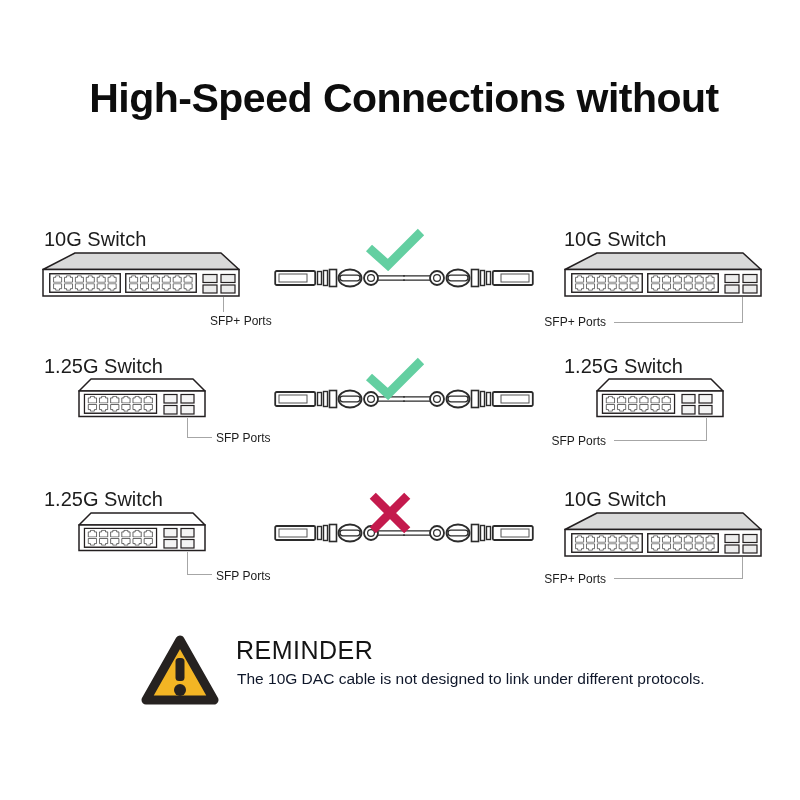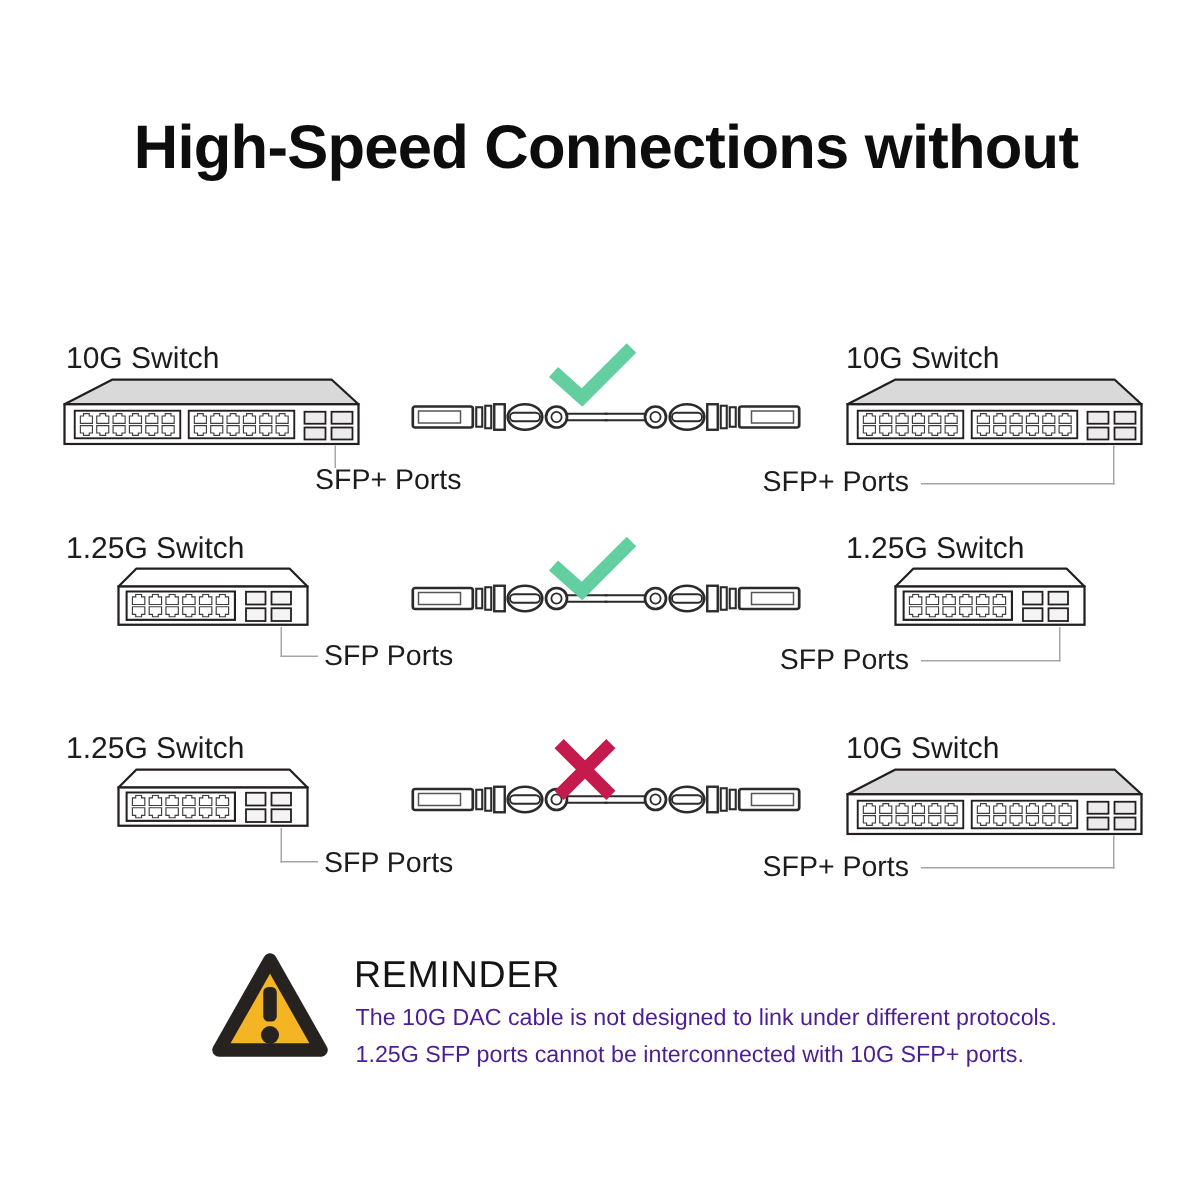--- a/index.html
+++ b/index.html
@@ -10,32 +10,32 @@
   .abs{position:absolute;}
   .title{
     position:absolute;top:74px;left:0;width:800px;text-align:center;
     font-size:41px;line-height:48px;font-weight:700;color:#0d0d0d;letter-spacing:-0.5px;
   }
   .row{position:absolute;left:0;width:800px;height:120px;}
   .sw-label{
     position:absolute;font-size:20px;color:#1c1c1c;text-align:left;white-space:nowrap;
   }
   .port-label{
-    position:absolute;font-size:19px;color:#1c1c1c;white-space:nowrap;line-height:18px;
+    position:absolute;font-size:12px;color:#1c1c1c;white-space:nowrap;line-height:18px;
   }
   .pl-right{text-align:right;}
   .line-v{position:absolute;border-left:1px solid #a6a6a6;}
   .line-L-left{position:absolute;border-left:1px solid #a6a6a6;border-bottom:1px solid #a6a6a6;}
   .line-L-right{position:absolute;border-right:1px solid #a6a6a6;border-bottom:1px solid #a6a6a6;}
   .reminder{position:absolute;top:626px;left:0;width:800px;height:120px;}
   .reminder-heading{
     position:absolute;left:232px;top:10px;font-size:25px;color:#141414;letter-spacing:0.5px;
   }
   .reminder-line{
-    position:absolute;left:233px;font-size:15.5px;color:#4c1d95;white-space:nowrap;
+    position:absolute;left:233px;font-size:15.5px;color:#0f172a;white-space:nowrap;
   }
 </style>
 </head>
 <body>
 
 <div id="canvas">
 
   <svg width="0" height="0" style="position:absolute" aria-hidden="true">
     <defs>
       <symbol id="rj45t" viewBox="0 0 12 10">
@@ -184,16 +184,15 @@
     <div class="line-L-right" style="left:610px;top:77px;width:128px;height:21px"></div>
     <div class="port-label pl-right" style="left:502px;top:90px;width:100px">SFP+ Ports</div>
   </div>
 
   <div class="reminder">
     <svg class="abs" style="left:136px;top:8px" width="80" height="74">
         <use href="#warntriangle"></use>
       </svg>
     <div class="reminder-heading">REMINDER</div>
     <div class="reminder-line" style="top:44px">The 10G DAC cable is not designed to link under different protocols.</div>
-    <div class="reminder-line" style="top:69px">1.25G SFP ports cannot be interconnected with 10G SFP+ ports.</div>
   </div>
 
 </div>
 
 </body></html>

